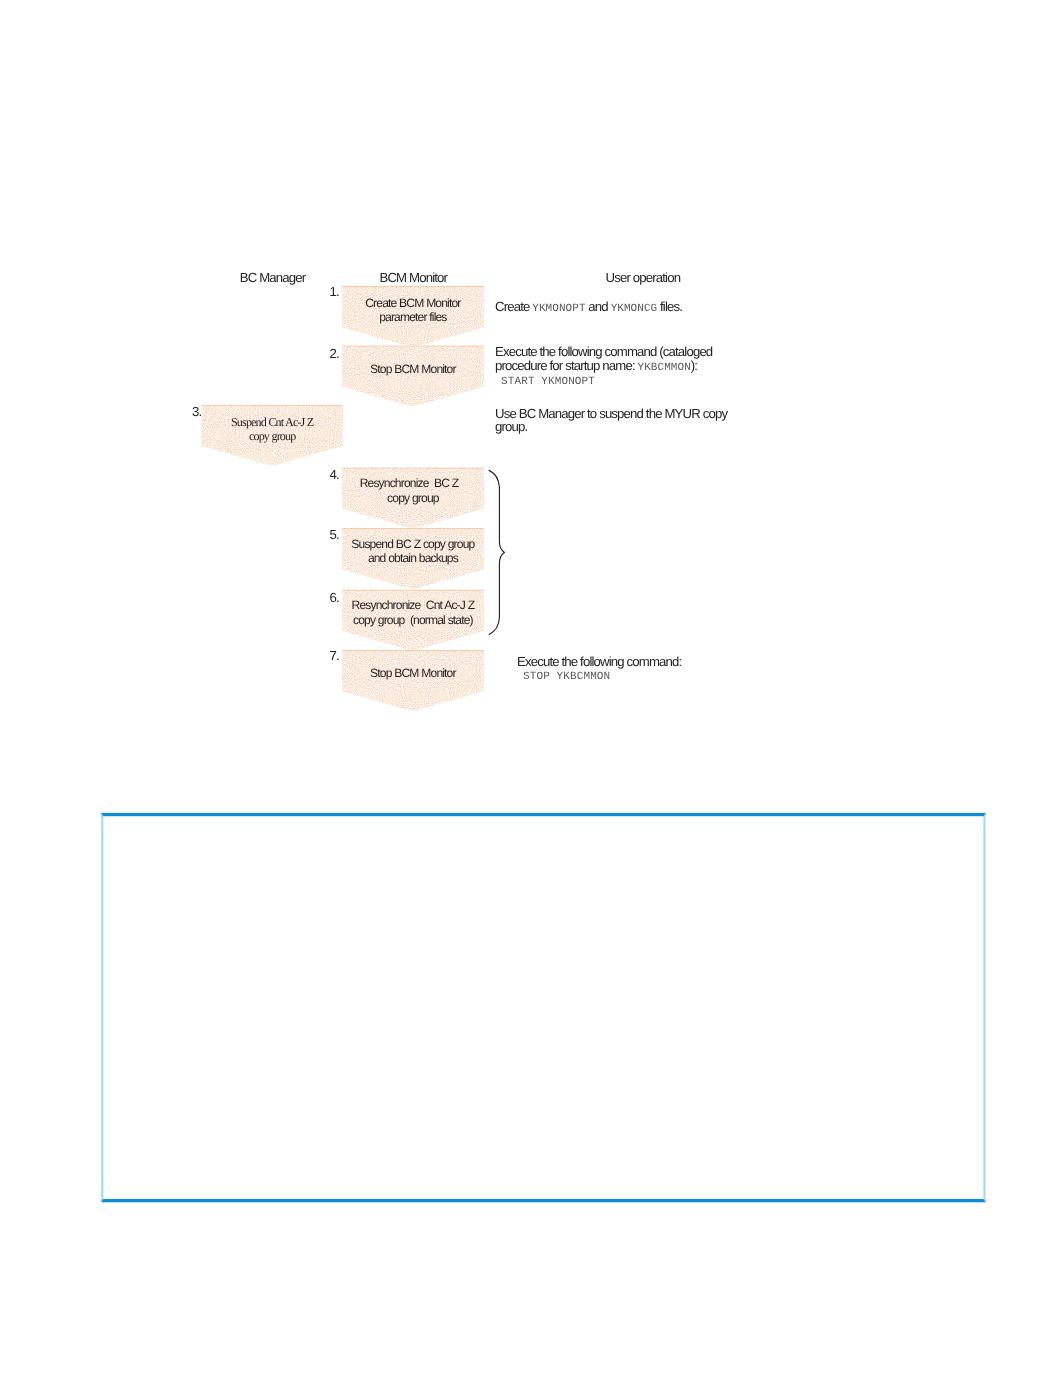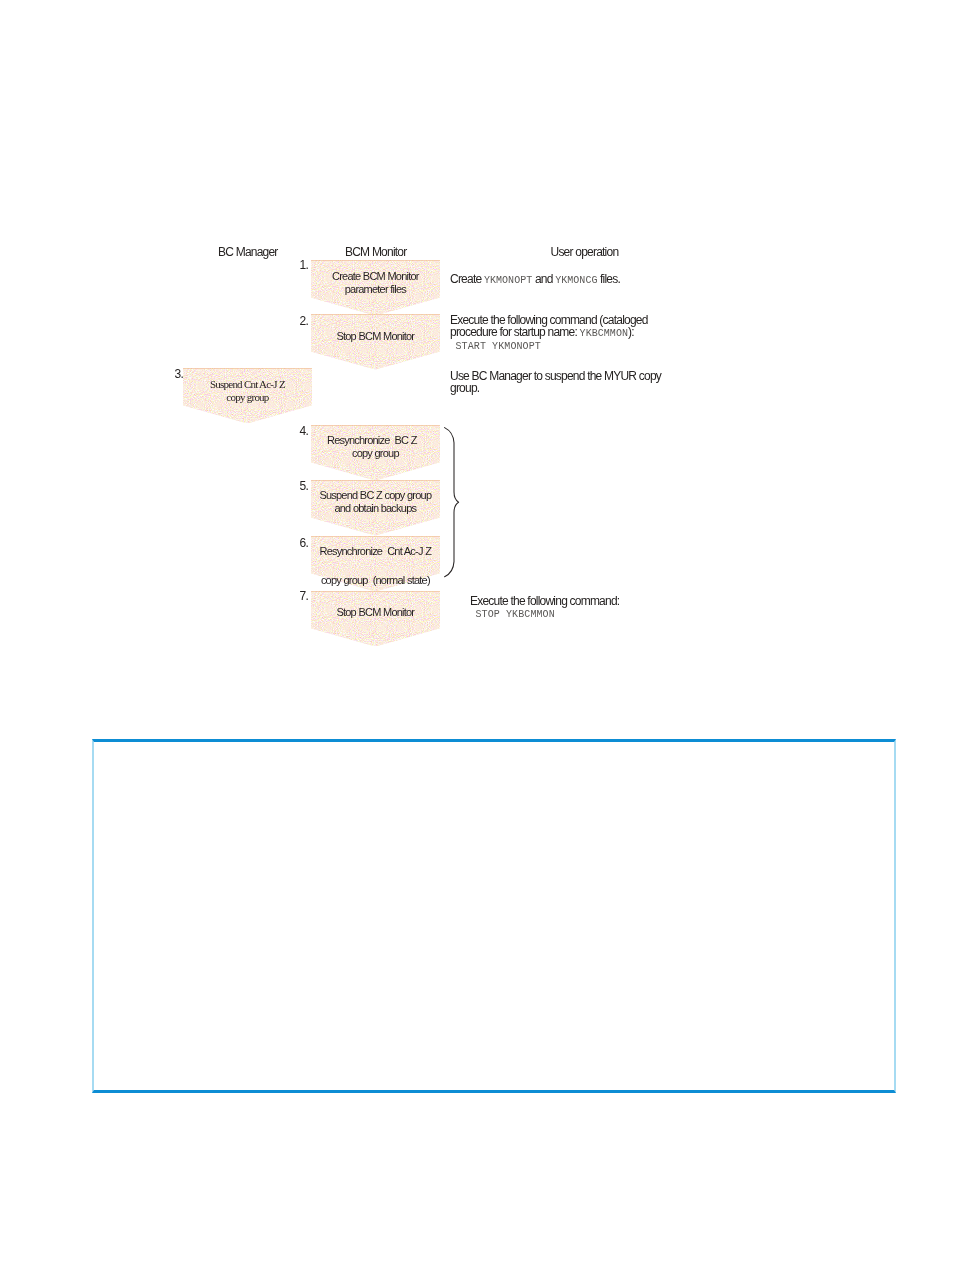--- a/index.html
+++ b/index.html
@@ -149,21 +149,21 @@
     </div>
 
     <div class="chev" style="left:294.7px;top:535.7px;width:129.3px;height:55.8px;">
       <span class="shape">
           <svg xmlns="http://www.w3.org/2000/svg" width="130" height="56" viewBox="0 0 130 56" preserveAspectRatio="none">
             <rect x="0" y="0" width="130" height="56" filter="url(#ditherfx)"></rect>
           </svg>
           <i class="edge"></i>
         </span>
       <span class="label" style="top:9px;">Resynchronize  Cnt Ac-J Z</span>
-      <span class="label" style="top:22px;margin-top:16px;">copy group  (normal state)</span>
+      <span class="label" style="top:22px;">copy group  (normal state)</span>
     </div>
 
     <div class="chev" style="left:294.7px;top:590.7px;width:129.3px;height:55.8px;">
       <span class="shape">
           <svg xmlns="http://www.w3.org/2000/svg" width="130" height="56" viewBox="0 0 130 56" preserveAspectRatio="none">
             <rect x="0" y="0" width="130" height="56" filter="url(#ditherfx)"></rect>
           </svg>
           <i class="edge"></i>
         </span>
       <span class="label" style="top:15px;">Stop BCM Monitor</span>

